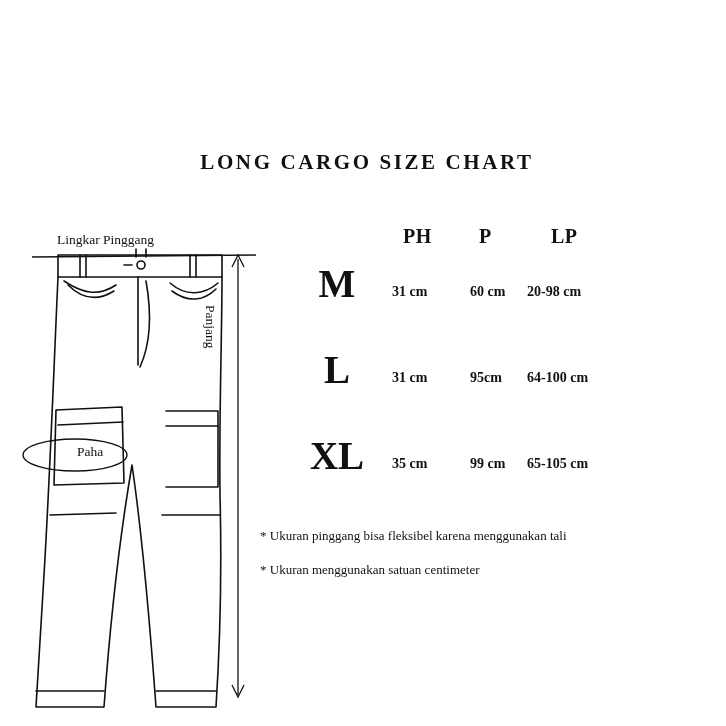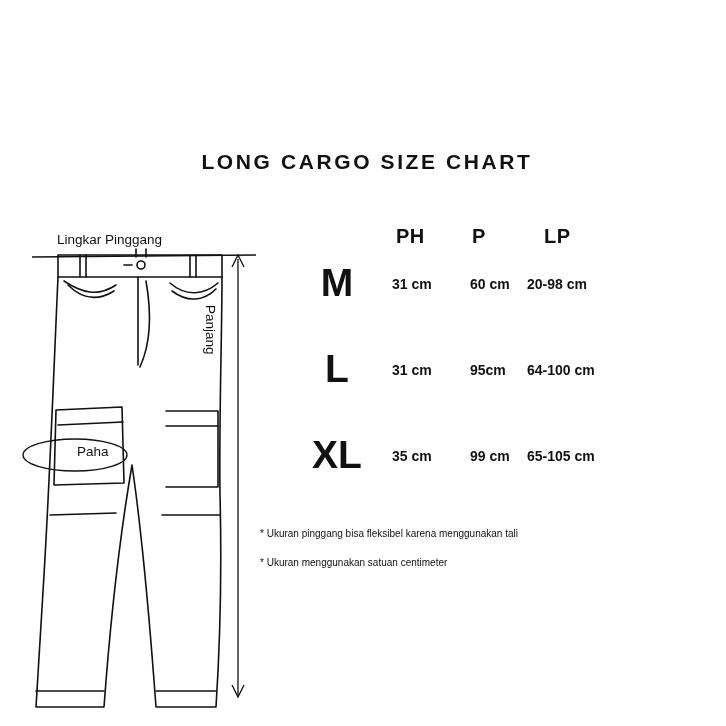--- a/index.html
+++ b/index.html
@@ -11,20 +11,21 @@
     height: 726px;
     background: #ffffff;
     font-family: "Liberation Sans", sans-serif;
     color: #111111;
     overflow: hidden;
   }
   .page {
     position: relative;
     width: 726px;
     height: 726px;
+    font-family: Liberation Serif, serif;
   }
 
   
   .title {
     position: absolute;
     left: 0;
     top: 150px;
     width: 726px;
     text-align: center;
     font-size: 21px;
@@ -90,40 +91,41 @@
     white-space: nowrap;
   }
   .cell-ph { left: 100px; }
   .cell-p  { left: 178px; }
   .cell-lp { left: 235px; }
 
   .hdr .cell-ph, .hdr .cell-p, .hdr .cell-lp {
     font-size: 20px;
     font-weight: bold;
     letter-spacing: 0.5px;
+    margin-left: 7px;
   }
   .hdr .cell-ph { left: 104px; }
   .hdr .cell-p  { left: 180px; }
   .hdr .cell-lp { left: 252px; }
 
   .sz-m  { font-size: 39px; top: -4px; }
   .sz-l  { font-size: 39px; top: -4px; }
   .sz-xl { font-size: 39px; top: -4px; text-align: center; }
 
-  .val { top: 11px; }
+  .val { top: 19px; }
 
   
   .notes {
     position: absolute;
     left: 260px;
     top: 528px;
     width: 450px;
   }
   .note {
-    font-size: 10px;
+    font-size: 13px;
     color: #111;
     margin-bottom: 18px;
     white-space: nowrap;
   }
 </style>
 </head>
 <body>
 
 <div class="page">
 

